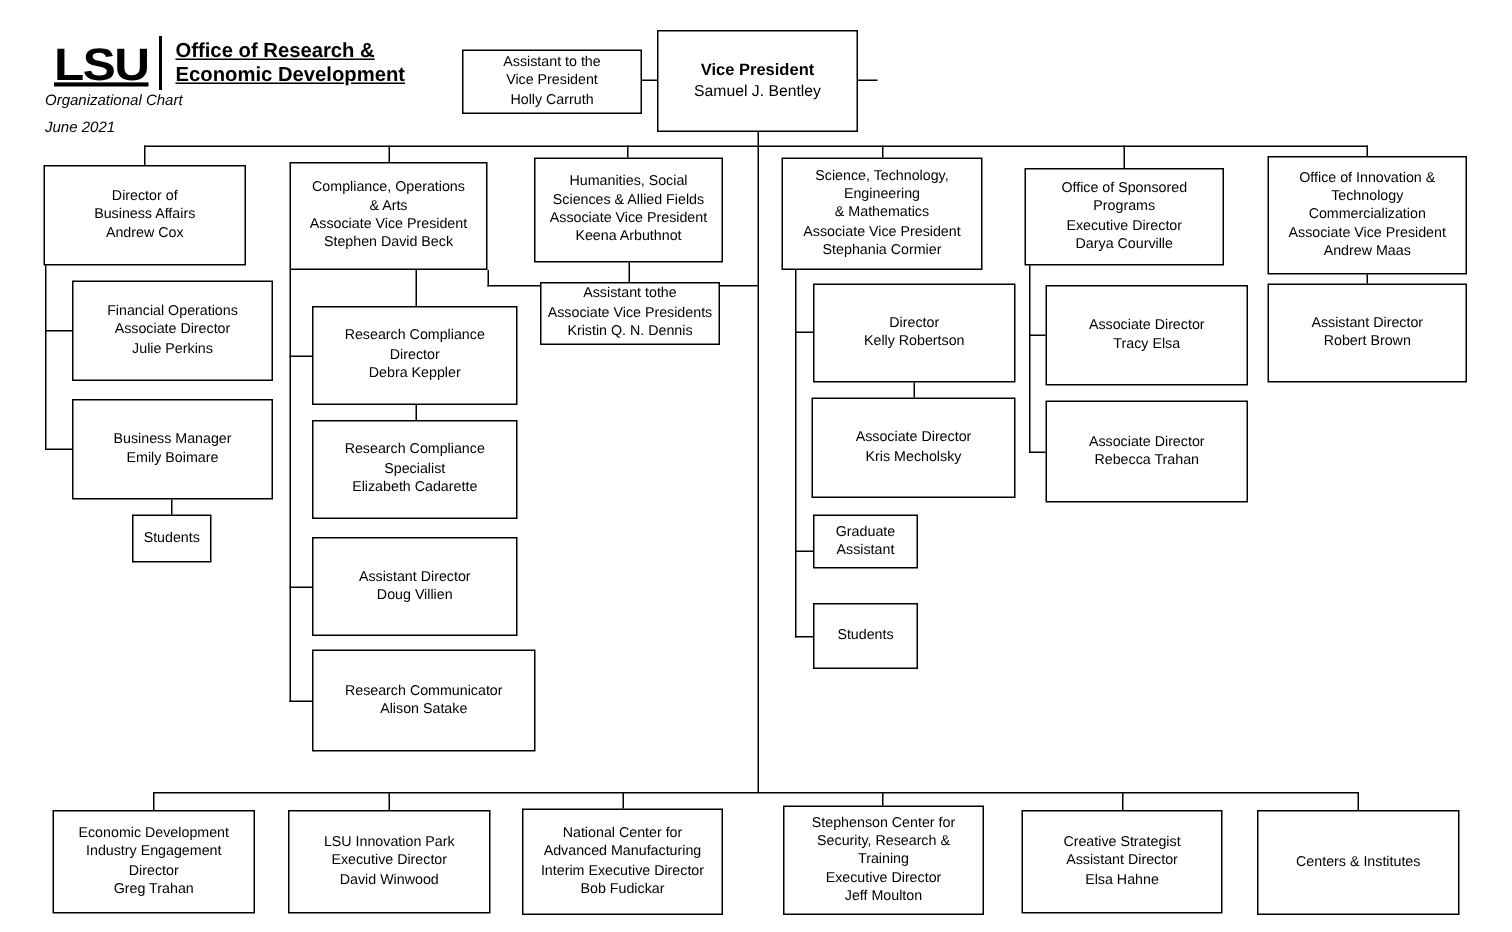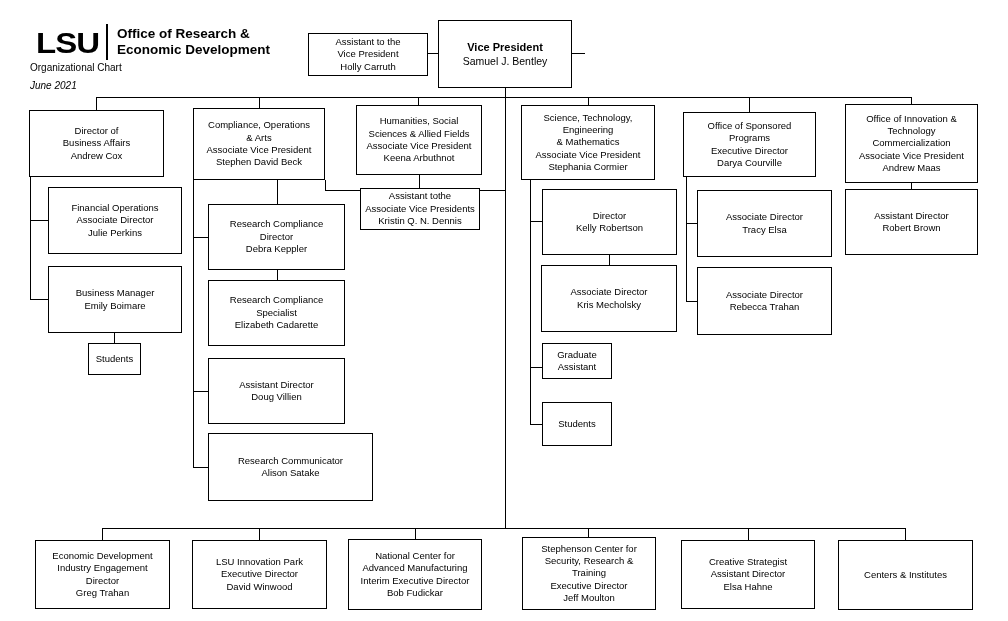--- a/index.html
+++ b/index.html
@@ -14,25 +14,25 @@
     text-align:center;padding:2px 3px;
   }
   .title{font-size:9.5px;line-height:1.3;white-space:pre-line;}
   .name{font-size:9.5px;line-height:1.3;white-space:pre-line;}
   .vp .title{font-size:11px;font-weight:bold;line-height:1.35;}
   .vp .name{font-size:10.5px;}
   .hline,.vline{position:absolute;background:#000;}
   .hline{height:1px;}
   .vline{width:1px;}
   
-  #logo-row{position:absolute;left:36px;top:24px;display:flex;align-items:center;}
+  #logo-row{position:absolute;left:36px;top:24px;display:flex;align-items:center;text-decoration:underline;}
   #logo-lsu{font-weight:bold;font-size:33px;letter-spacing:-1px;line-height:1;transform:scaleY(0.92);}
   #logo-divider{width:2px;height:36px;background:#000;margin:0 9px 0 7px;}
   #logo-org{font-weight:bold;font-size:13.5px;line-height:1.15;white-space:pre-line;}
-  #chart-label{position:absolute;left:30px;top:62px;font-size:10px;}
+  #chart-label{position:absolute;left:30px;top:62px;font-size:10px;font-style:italic;}
   #date-label{position:absolute;left:30px;top:80px;font-size:10px;font-style:italic;}
 </style>
 </head>
 <body>
 
 <div id="canvas">
 
   <div id="logo-row">
     <div id="logo-lsu">LSU</div>
     <div id="logo-divider"></div>
@@ -110,21 +110,21 @@
   </div>
   <div class="box" style="left:208px;top:280px;width:137px;height:66px">
     <div class="title">Research Compliance
 Specialist</div>
     <div class="name">Elizabeth Cadarette</div>
   </div>
   <div class="box" style="left:208px;top:358px;width:137px;height:66px">
     <div class="title">Assistant Director</div>
     <div class="name">Doug Villien</div>
   </div>
-  <div class="box" style="left:208px;top:433px;width:165px;height:68px">
+  <div class="box" style="left:208px;top:433px;width:149px;height:68px">
     <div class="title">Research Communicator</div>
     <div class="name">Alison Satake</div>
   </div>
 
   <div class="box" style="left:360px;top:188px;width:120px;height:42px">
     <div class="title">Assistant tothe
 Associate Vice Presidents</div>
     <div class="name">Kristin Q. N. Dennis</div>
   </div>
 

